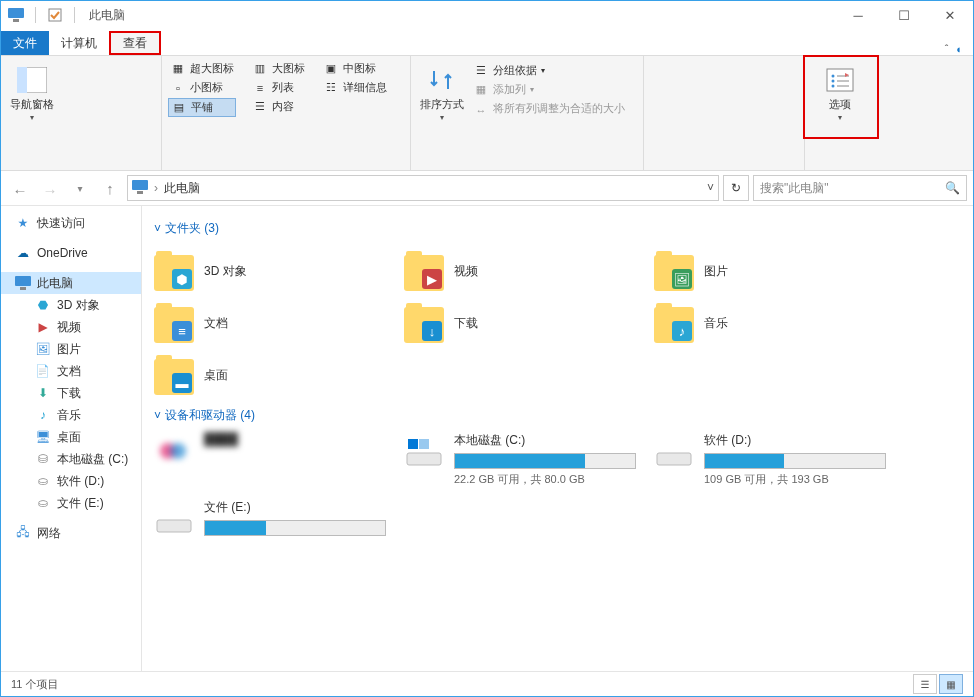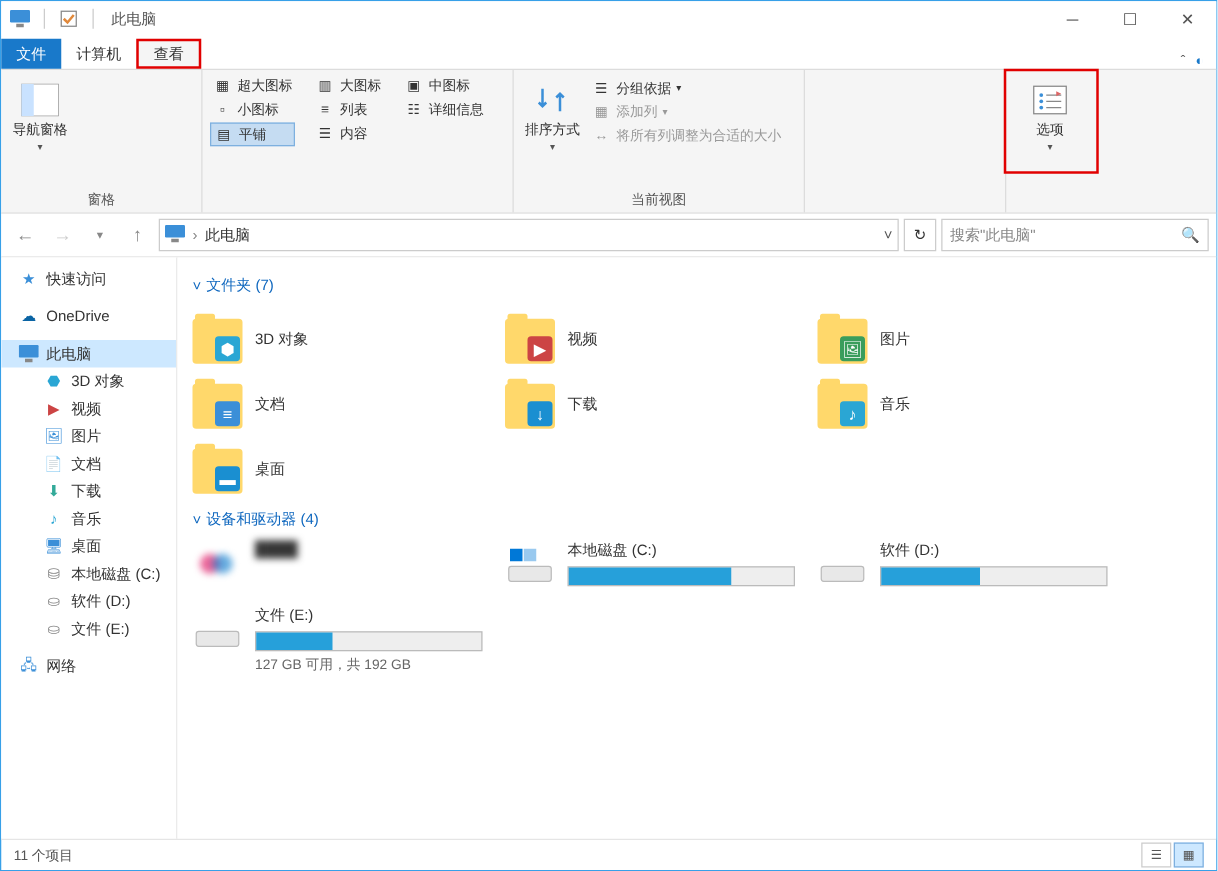--- a/index.html
+++ b/index.html
@@ -122,21 +122,20 @@
           <span class="ic">
               <svg width="30" height="26">
                 <rect x="0" y="0" width="30" height="26" fill="#fff" stroke="#888"></rect>
                 <rect x="0" y="0" width="10" height="26" fill="#c9e2ff"></rect>
               </svg>
             </span>
           <span class="tx">导航窗格</span>
           <span style="font-size:8px;color:#555;">▾</span>
         </div>
       </div>
-      <div class="label">窗格</div>
     </div>
 
     <div class="group" style="width:248px;">
       <div class="body">
           <div class="layout-cols">
         <div class="stack">
           <div class="row">
                 <span class="ric">▦</span>
                 <span>超大图标</span>
               </div>
@@ -199,21 +198,20 @@
               <span class="ric">▦</span>
               <span>添加列</span> 
               <span style="font-size:8px;">▾</span>
             </div>
           <div class="row" style="color:#999;">
               <span class="ric">↔</span>
               <span>将所有列调整为合适的大小</span>
             </div>
         </div>
       </div>
-      <div class="label">当前视图</div>
     </div>
 
     <div class="group" style="width:160px;">
     </div>
 
     <div class="group" style="width:70px;border-right:none;">
       <div class="body" style="justify-content:center;">
         <div class="bigbtn" style="width:56px;">
           <span class="ic">
               <svg width="30" height="26">
@@ -322,21 +320,21 @@
       <div style="height:8px;"></div>
       <div class="side-item">
           <span class="si" style="color:#3b8fd8;">🖧</span>
           <span>网络</span>
         </div>
     </div>
 
     <div class="main">
       <div class="section-hdr">
           <span>˅</span>
-          <span>文件夹 (7)</span>
+          <span>文件夹 (3)</span>
         </div>
       <div class="items">
         <div class="folder-item">
           <div class="fic">
               <div class="folder-tab"></div>
               <div class="folder-base"></div>
               <div class="folder-overlay" style="background:#2aa6d4;">⬢</div>
             </div>
           <span>3D 对象</span>
         </div>
@@ -412,47 +410,48 @@
                 <rect x="3" y="18" width="34" height="12" rx="2" fill="#e8e8e8" stroke="#bbb"></rect>
                 <rect x="4" y="4" width="10" height="10" fill="#0078d7"></rect>
                 <rect x="15" y="4" width="10" height="10" fill="#0078d7" opacity=".4"></rect>
               </svg>
             </div>
           <div class="drive-body">
             <div class="drive-name">本地磁盘 (C:)</div>
             <div class="drive-bar">
                 <div class="drive-fill" style="width:72%;"></div>
               </div>
+            <div class="drive-sub">22.2 GB 可用，共 80.0 GB</div>
           </div>
         </div>
         <div class="drive-item">
           <div class="drive-ic">
               <svg width="40" height="34">
                 <rect x="3" y="18" width="34" height="12" rx="2" fill="#e8e8e8" stroke="#bbb"></rect>
               </svg>
             </div>
           <div class="drive-body">
             <div class="drive-name">软件 (D:)</div>
             <div class="drive-bar">
                 <div class="drive-fill" style="width:44%;"></div>
               </div>
+            <div class="drive-sub">109 GB 可用，共 193 GB</div>
           </div>
         </div>
         <div class="drive-item">
           <div class="drive-ic">
               <svg width="40" height="34">
                 <rect x="3" y="18" width="34" height="12" rx="2" fill="#e8e8e8" stroke="#bbb"></rect>
               </svg>
             </div>
           <div class="drive-body">
             <div class="drive-name">文件 (E:)</div>
             <div class="drive-bar">
                 <div class="drive-fill" style="width:34%;"></div>
               </div>
-            <div class="drive-sub">127 GB 可用，共 192 GB</div>
           </div>
         </div>
       </div>
     </div>
   </div>
 
   <div class="status">
     <span>11 个项目</span>
     <div class="vbtns">
       <div class="vb">☰</div>

